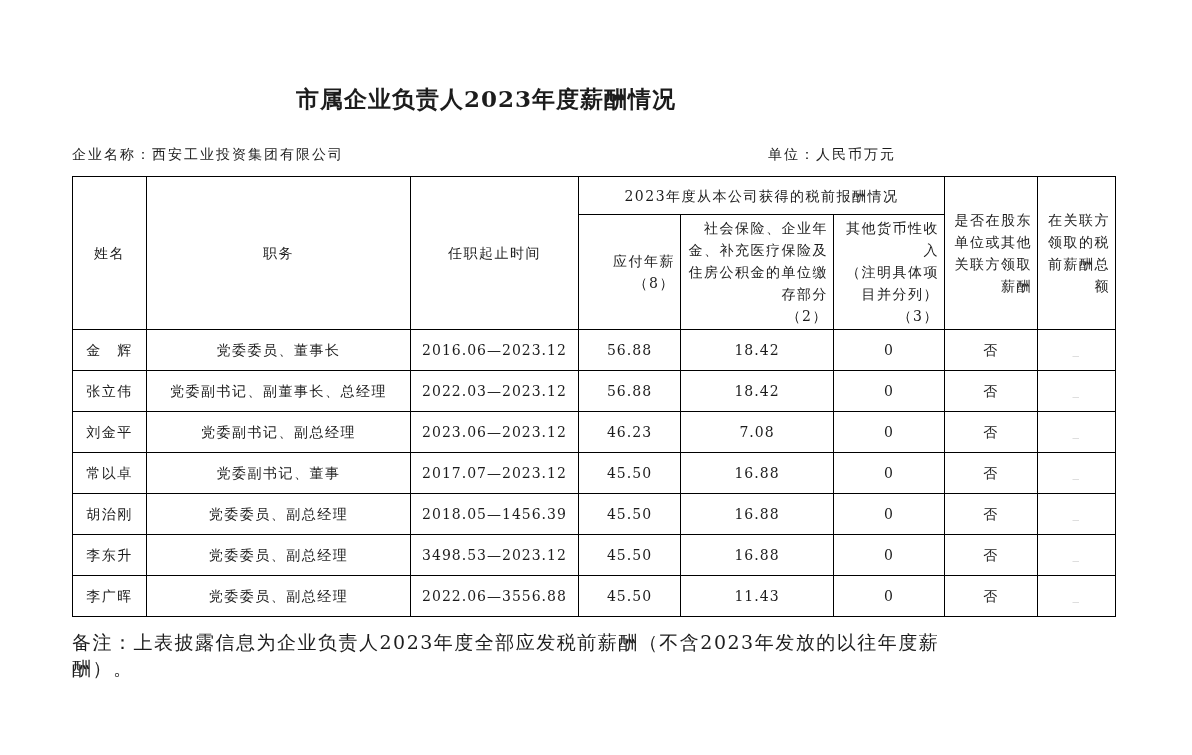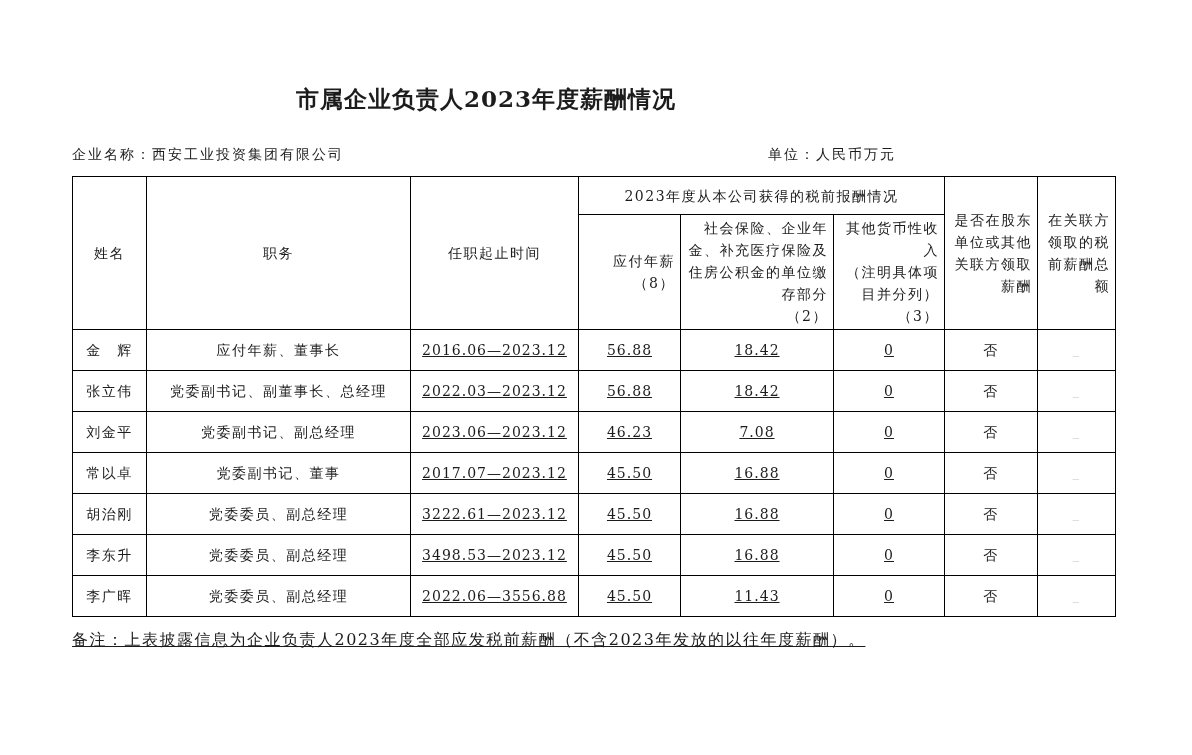--- a/index.html
+++ b/index.html
@@ -46,28 +46,27 @@
     font-weight: normal;
     font-size: 14px;
     letter-spacing: 1.5px;
     padding: 2px 5px;
     line-height: 22px;
   }
   .salary-table thead tr.group-row { height: 38px; }
   .salary-table thead tr.sub-row   { height: 114px; }
   .salary-table tbody tr           { height: 41px; }
   .salary-table th.multiline       { white-space: pre-line; text-align: right; }
-  .salary-table td.num             { letter-spacing: 1px; text-decoration: underline; }
+  .salary-table td.num             { letter-spacing: 1px; }
   .salary-table td.dash            { color: #c4c4c4; font-size: 13px; }
 
   .footnote {
     margin: 13px 0 0 72px;
-    font-size: 16px;
+    font-size: 19px;
     letter-spacing: 1.5px;
-    text-decoration: underline;
   }
 </style>
 </head>
 <body>
 
 <div class="page">
 
   <h1 class="doc-title">市属企业负责人2023年度薪酬情况</h1>
 
   <div class="info-row">
@@ -101,21 +100,21 @@
         <th class="multiline">社会保险、企业年金、补充医疗保险及住房公积金的单位缴存部分
 （2）</th>
         <th class="multiline">其他货币性收入
 （注明具体项目并分列）
 （3）</th>
       </tr>
     </thead>
     <tbody>
       <tr>
         <td>金　辉</td>
-        <td>应付年薪、董事长</td>
+        <td>党委委员、董事长</td>
         <td class="num">2016.06—2023.12</td>
         <td class="num">56.88</td>
         <td class="num">18.42</td>
         <td class="num">0</td>
         <td>否</td>
         <td class="dash">_</td>
       </tr>
       <tr>
         <td>张立伟</td>
         <td>党委副书记、副董事长、总经理</td>
@@ -142,21 +141,21 @@
         <td class="num">2017.07—2023.12</td>
         <td class="num">45.50</td>
         <td class="num">16.88</td>
         <td class="num">0</td>
         <td>否</td>
         <td class="dash">_</td>
       </tr>
       <tr>
         <td>胡治刚</td>
         <td>党委委员、副总经理</td>
-        <td class="num">3222.61—2023.12</td>
+        <td class="num">2018.05—1456.39</td>
         <td class="num">45.50</td>
         <td class="num">16.88</td>
         <td class="num">0</td>
         <td>否</td>
         <td class="dash">_</td>
       </tr>
       <tr>
         <td>李东升</td>
         <td>党委委员、副总经理</td>
         <td class="num">3498.53—2023.12</td>

